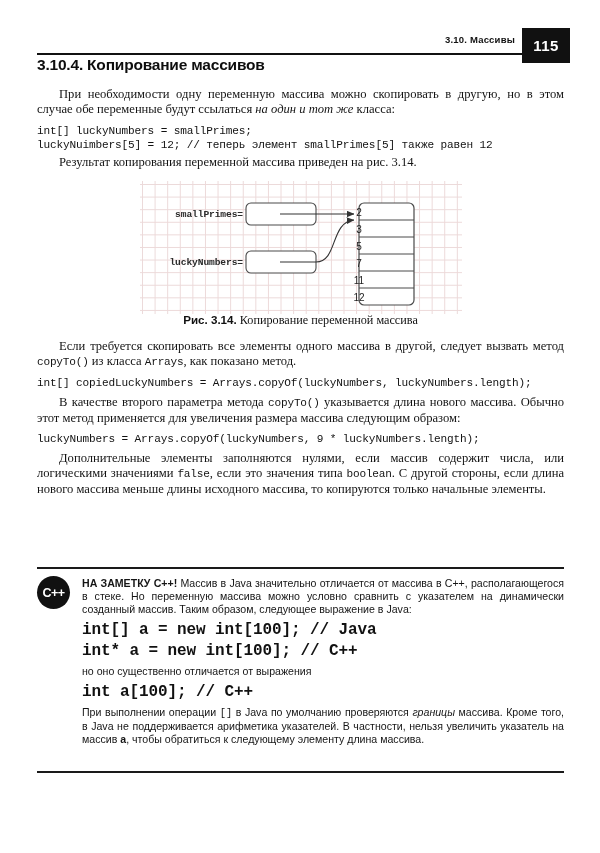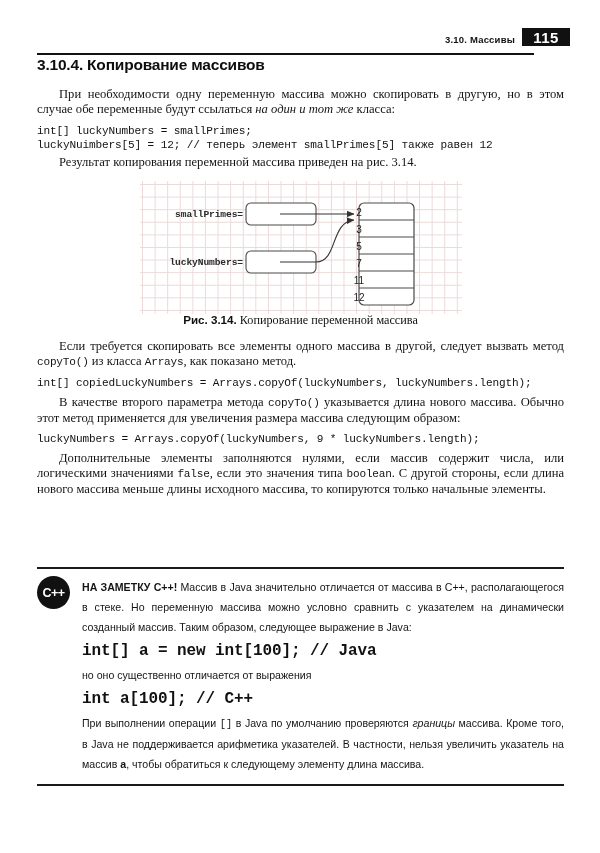--- a/index.html
+++ b/index.html
@@ -48,21 +48,21 @@
     font-size: 9.5px;
     letter-spacing: 0.2px;
     color: #111;
     white-space: nowrap;
   }
   .runhead-badge {
     position: absolute;
     right: 0;
     top: 0;
     width: 48px;
-    height: 18px;
+    height: 35px;
     background: #111;
     color: #fff;
     font-family: "Liberation Sans", "DejaVu Sans", sans-serif;
     font-weight: bold;
     font-size: 15px;
     display: flex;
     align-items: center;
     justify-content: center;
     letter-spacing: 0.5px;
   }
@@ -201,21 +201,21 @@
     justify-content: center;
     letter-spacing: -0.5px;
   }
   .note-body {
     margin-left: 45px;
     width: 482px;
   }
   .note-p {
     font-family: "Liberation Sans", "DejaVu Sans", sans-serif;
     font-size: 10.6px;
-    line-height: 20px;
+    line-height: 13px;
     margin: 0 0 7px 0;
     text-align: justify;
     color: #151515;
   }
   .note-p b { font-weight: bold; }
   .note-p.last { margin-bottom: 2px; }
   .note-code {
     font-family: "Liberation Mono", "DejaVu Sans Mono", monospace;
     font-weight: bold;
     font-size: 16px;
@@ -307,20 +307,21 @@
     <div class="note-rule"></div>
     <div class="note-inner">
       <div class="note-icon">C++</div>
       <div class="note-body">
 
         <p class="note-p"><b>НА ЗАМЕТКУ C++!</b><span> Массив в Java значительно отличается от массива в C++, располагающегося в стеке. Но переменную массива можно условно сравнить с указателем на динамически созданный массив. Таким образом, следующее выражение в Java:</span></p>
 
         <div class="note-code">int[] a = new int[100]; // Java</div>
 
 
+        <div class="note-code">int* a = new int[100]; // C++</div>
 
         <p class="note-p">но оно существенно отличается от выражения</p>
 
         <div class="note-code">int a[100]; // C++</div>
 
         <p class="note-p last"><span>При выполнении операции </span><code class="nm">[]</code><span> в Java по умолчанию проверяются </span><em class="it">границы</em><span> массива. Кроме того, в Java не поддерживается арифметика указателей. В частности, нельзя увеличить указатель на массив </span><b>a</b><span>, чтобы обратиться к следующему элементу длина массива.</span></p>
 
       </div>
     </div>
     <div class="note-rule bottom"></div>

